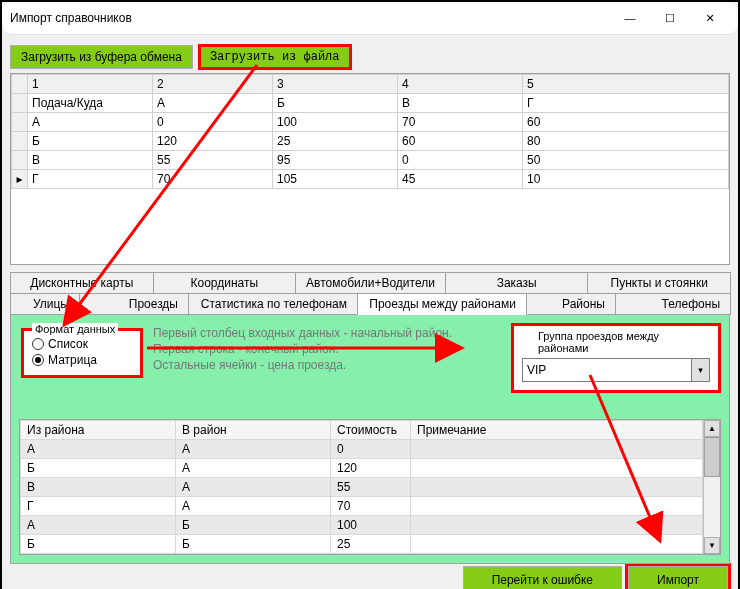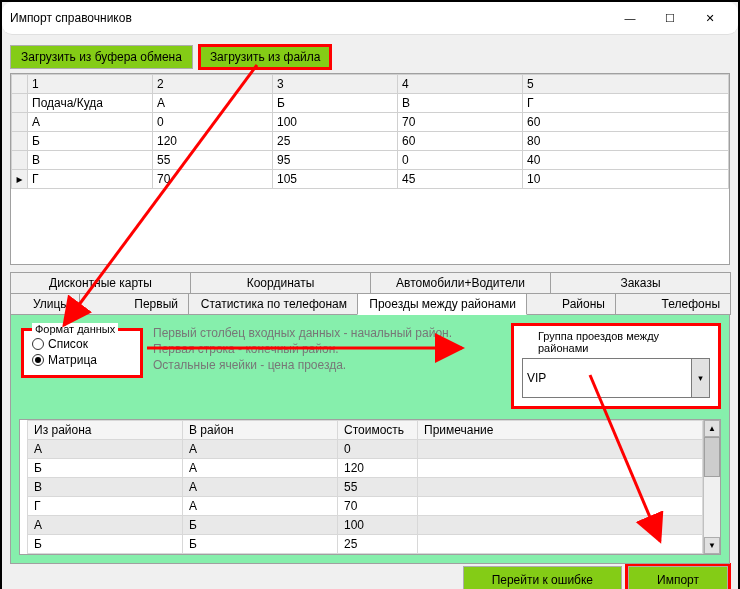--- a/index.html
+++ b/index.html
@@ -31,21 +31,21 @@
     font-family: "Segoe UI Symbol", sans-serif;
     font-size: 11px;
   }
   .content { flex: 1; padding: 10px 8px 8px 8px; display: flex; flex-direction: column; background: #f0f0f0; position: relative; }
   .toolbar-row { display: flex; gap: 6px; margin-bottom: 4px; }
   .btn {
     background: #84cc16; border: 1px solid #adadad;
     padding: 4px 10px; font-size: 12px;
     font-family: inherit; cursor: default;
   }
-  .hl { outline: 3px solid #ff0000; outline-offset: -2px; }
+  .hl { outline: 3px solid #ff0000; outline-offset: -2px; font-family: Liberation Mono, monospace; }
 
   .grid1 {
     height: 192px; background: #fff; border: 1px solid #a0a0a0;
     overflow: hidden; margin-bottom: 6px;
   }
   table.grid { border-collapse: collapse; width: 100%; table-layout: fixed; }
   table.grid th, table.grid td {
     border: 1px solid #d0d0d0;
     padding: 2px 4px; text-align: left;
     font-weight: normal; font-size: 12px;
@@ -86,29 +86,29 @@
 
   .desc-text { color: #777; font-size: 12px; line-height: 1.35; flex: 1; padding-top: 2px; position: relative; }
   .desc-text .struck { text-decoration: none; position: relative; display: block; }
 
   .grp-group {
     border: 3px solid #ff0000; padding: 4px 8px 8px 8px;
     width: 210px; background: #fff;
   }
   .grp-group .lbl { font-size: 11px; display: block; margin-bottom: 4px; margin-left: 16px; }
   .combo {
-    width: 100%; height: 40px; border: 1px solid #7a7a7a;
+    width: 100%; height: 24px; border: 1px solid #7a7a7a;
     display: flex; align-items: center; background: #fff;
   }
   .combo .val { flex: 1; padding: 0 4px; font-size: 12px; }
   .combo .cbtn { width: 18px; height: 100%; border-left: 1px solid #7a7a7a; background: #e1e1e1; display: flex; align-items: center; justify-content: center; font-size: 9px; }
 
   .grid2-wrap {
-    margin-top: 10px; flex: 1; display: flex; position: relative;
-    border: 1px solid #a0a0a0; background: #fff; height: 128px; padding-left: 7px;
+    margin-top: 26px; flex: 1; display: flex; position: relative;
+    border: 1px solid #a0a0a0; background: #fff; height: 128px;
   }
   .grid2-scroll { flex: 1; overflow: hidden; }
   table.grid2 { border-collapse: collapse; width: 100%; table-layout: fixed; }
   table.grid2 th, table.grid2 td {
     border: 1px solid #d8d8d8;
     padding: 2px 6px; text-align: left; font-weight: normal; font-size: 12px;
     height: 17px;
   }
   table.grid2 th { background: #f5f5f5; }
   table.grid2 tr.alt td { background: #e9e9e9; }
@@ -184,44 +184,45 @@
           <td>25</td>
           <td>60</td>
           <td>80</td>
         </tr>
         <tr>
           <td class="rowhdr"></td>
           <td>В</td>
           <td>55</td>
           <td>95</td>
           <td>0</td>
-          <td>40</td>
+          <td>50</td>
         </tr>
         <tr>
           <td class="rowhdr mark">▸</td>
           <td>Г</td>
           <td>70</td>
           <td>105</td>
           <td>45</td>
           <td>10</td>
         </tr>
       </tbody>
         </table>
     </div>
 
     <div class="tabs-wrap">
       <div class="tabs-row row1">
         <div class="tab">Дисконтные карты</div>
         <div class="tab">Координаты</div>
         <div class="tab">Автомобили+Водители</div>
         <div class="tab">Заказы</div>
+        <div class="tab">Пункты и стоянки</div>
       </div>
       <div class="tabs-row row2">
         <div class="tab" style="flex:0 0 70px">Улицы</div>
-        <div class="tab" style="flex:0 0 110px">Первый</div>
+        <div class="tab" style="flex:0 0 110px">Проезды</div>
         <div class="tab" style="flex:0 0 170px">Статистика по телефонам</div>
         <div class="tab active" style="flex:0 0 170px">Проезды между районами</div>
         <div class="tab" style="flex:0 0 90px">Районы</div>
         <div class="tab" style="flex:1">Телефоны</div>
       </div>
     </div>
 
     <div class="tabpanel">
       <div class="mid-row">
         <fieldset class="fmt-group">

